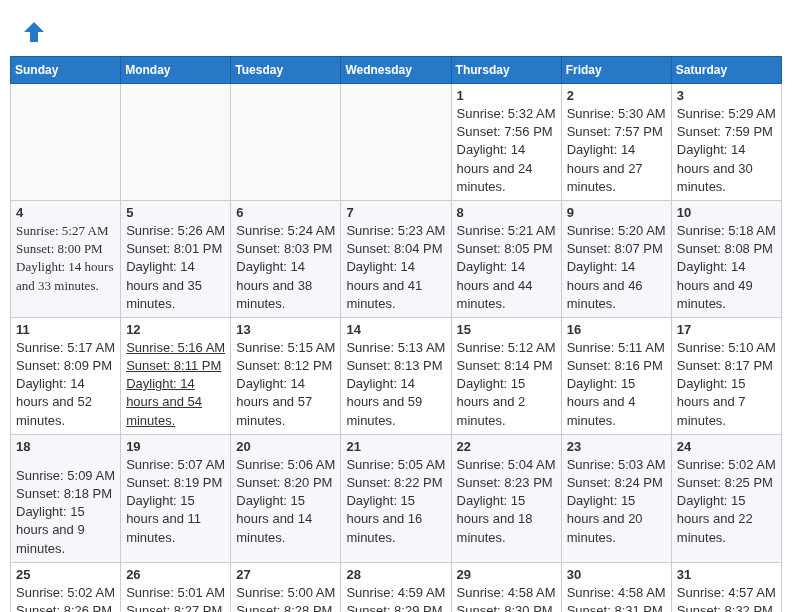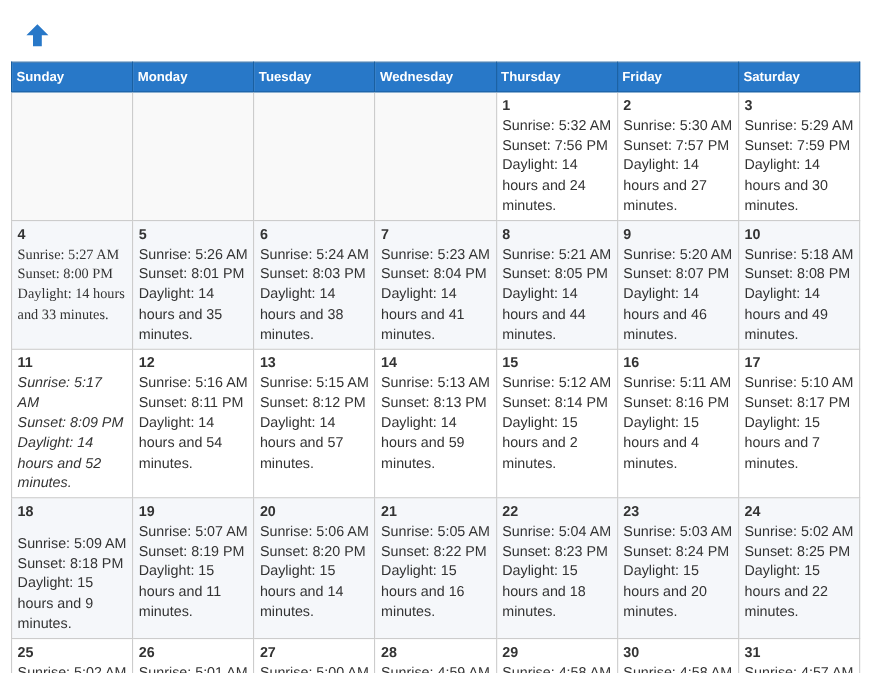--- a/index.html
+++ b/index.html
@@ -186,27 +186,27 @@
         <td>
           <span class="day-number">10</span>
           <div class="day-info" style="white-space: pre-line;">Sunrise: 5:18 AM
 Sunset: 8:08 PM
 Daylight: 14 hours and 49 minutes.</div>
         </td>
       </tr>
       <tr>
         <td>
           <span class="day-number">11</span>
-          <div class="day-info" style="white-space: pre-line; font-style: italic;">Sunrise: 5:17 AM
+          <div class="day-info" style="white-space: pre-line;">Sunrise: 5:17 AM
 Sunset: 8:09 PM
 Daylight: 14 hours and 52 minutes.</div>
         </td>
         <td>
           <span class="day-number">12</span>
-          <div class="day-info" style="white-space: pre-line;">Sunrise: 5:16 AM
+          <div class="day-info" style="white-space: pre-line; text-decoration: underline;">Sunrise: 5:16 AM
 Sunset: 8:11 PM
 Daylight: 14 hours and 54 minutes.</div>
         </td>
         <td>
           <span class="day-number">13</span>
           <div class="day-info" style="white-space: pre-line;">Sunrise: 5:15 AM
 Sunset: 8:12 PM
 Daylight: 14 hours and 57 minutes.</div>
         </td>
         <td>

